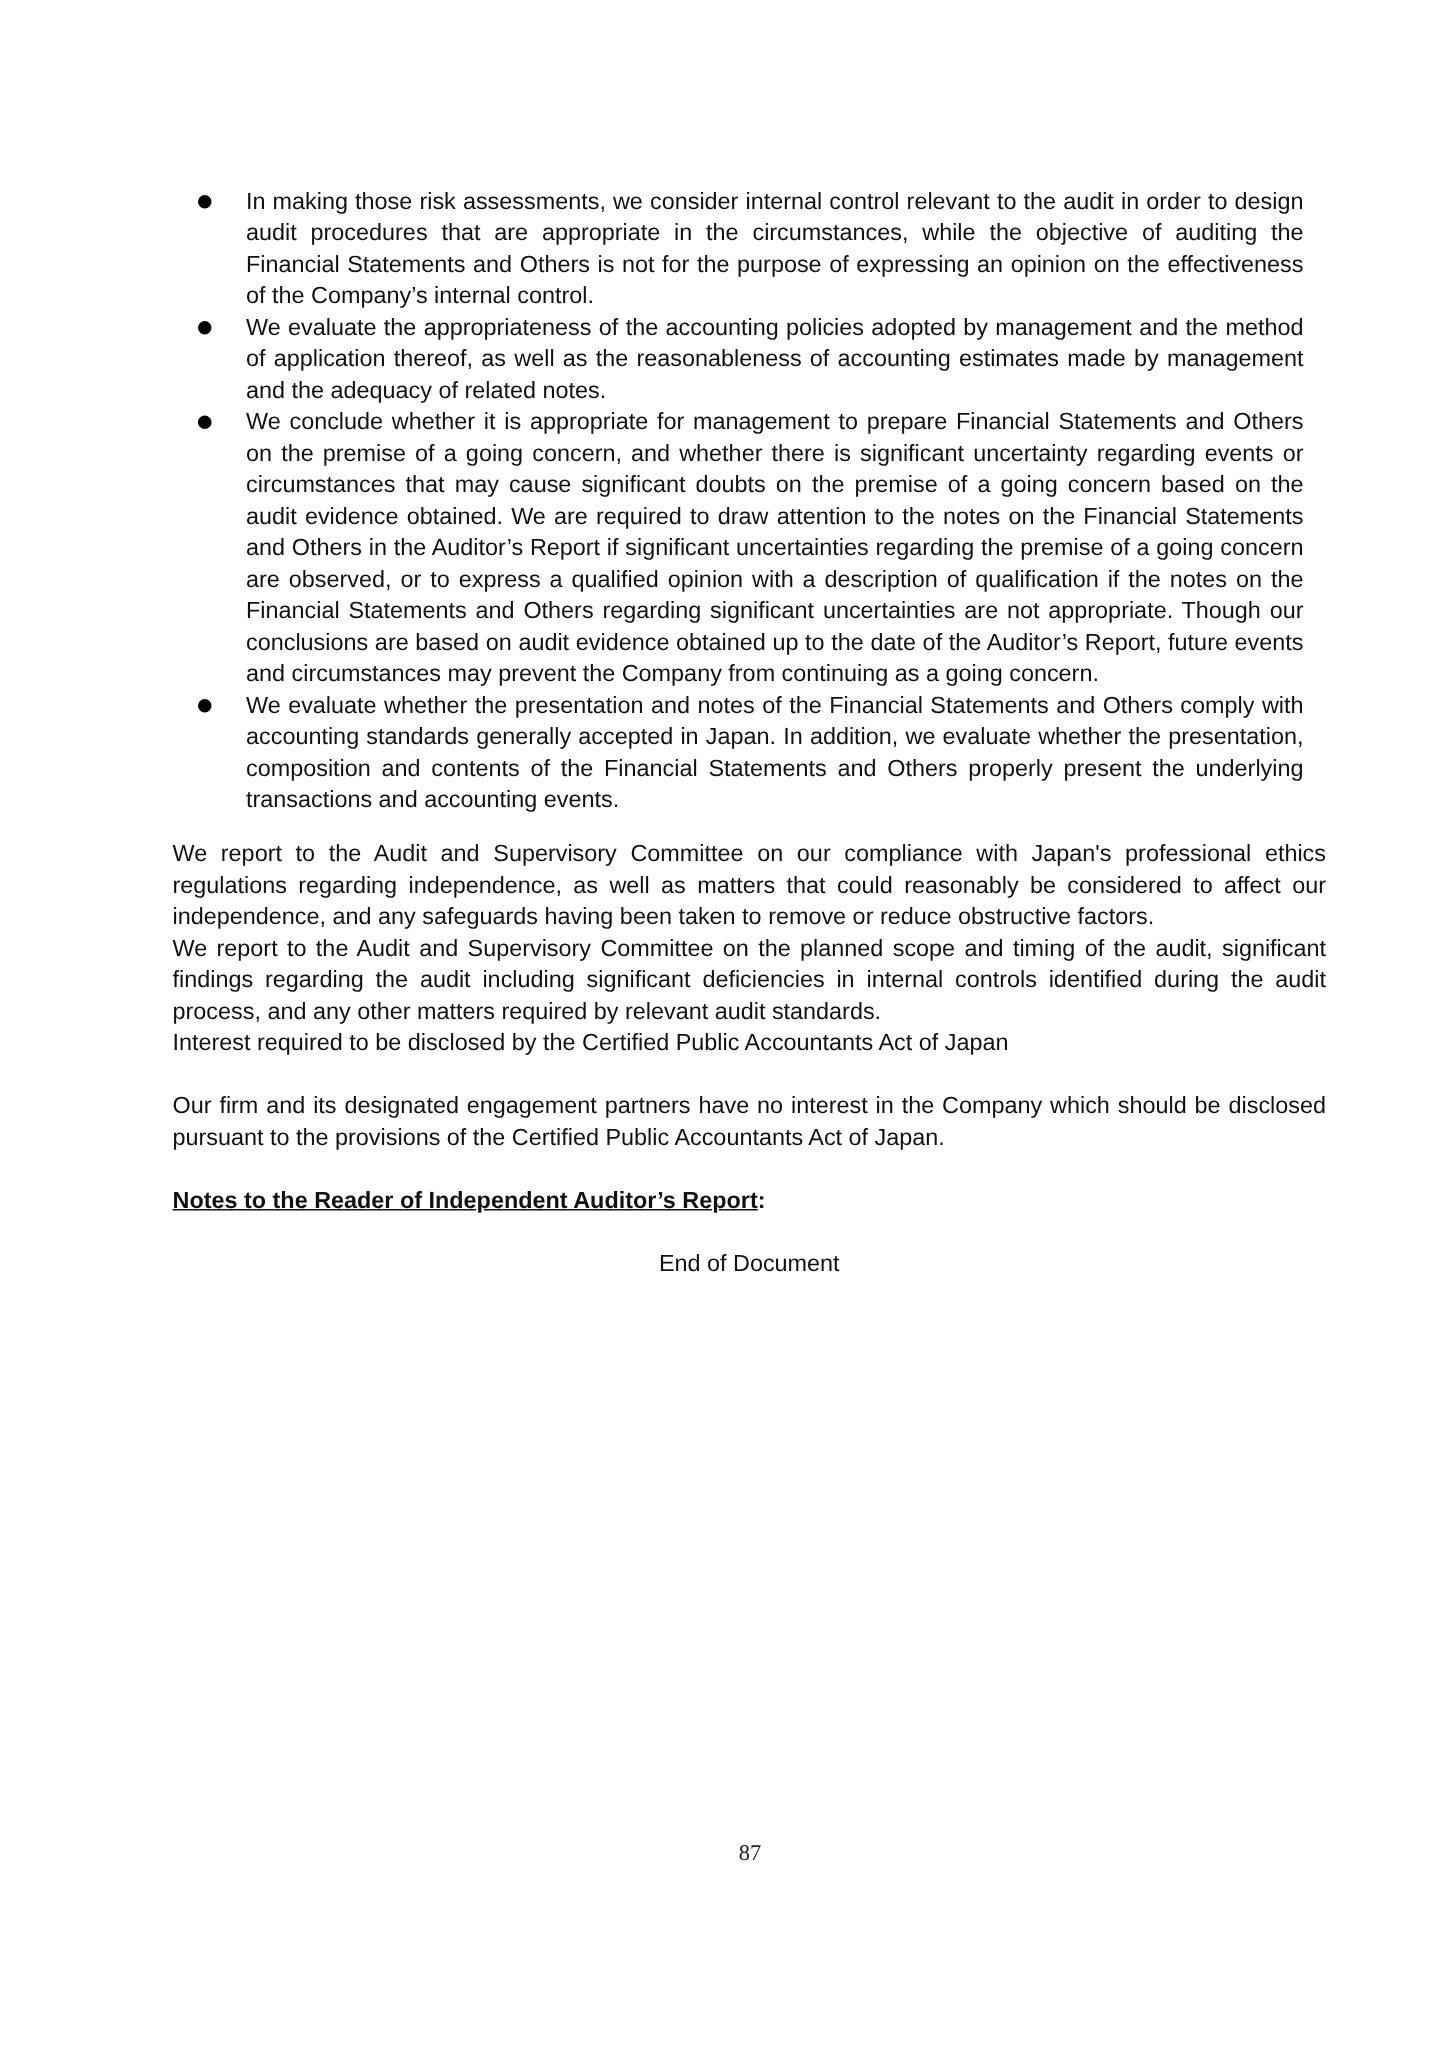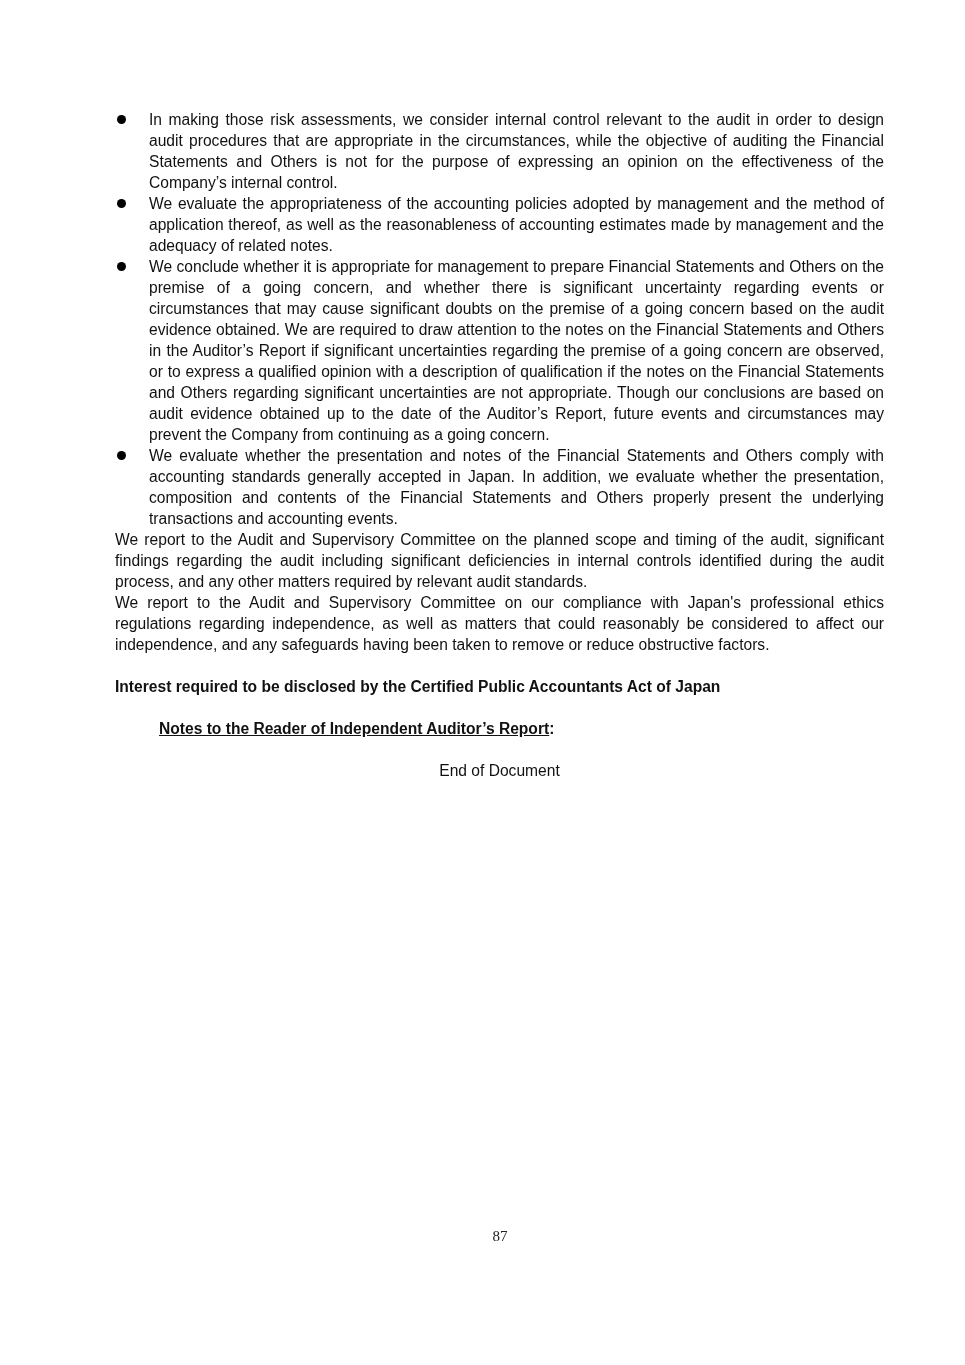--- a/index.html
+++ b/index.html
@@ -3,31 +3,31 @@
 <meta charset="utf-8">
 <style>
   html, body { margin: 0; padding: 0; background: #ffffff; }
   body { width: 965px; height: 1365px; position: relative; overflow: hidden; }
   .page {
     position: absolute; left: 115px; top: 109px; width: 769px;
     font-family: "Liberation Sans", sans-serif;
     font-size: 15.6px; line-height: 21px; color: #111111;
     text-align: justify;
   }
-  .bullets { list-style: none; margin: 0; padding: 0; }
+  .bullets { list-style: none; margin: 15px; padding: 0; }
   .bullets li { position: relative; padding-left: 34px; margin: 0; }
   .bullets li .dot {
     position: absolute; left: 2px; top: 6px; width: 9px; height: 9px;
     border-radius: 50%; background: #000;
   }
   p { margin: 0; }
-  .heading { font-weight: bold; margin-top: 21px; }
+  .heading { font-weight: normal; }
   .gap { margin-top: 21px; }
   .notes-heading { font-weight: bold; margin-top: 21px; }
-  .notes-heading .u { text-decoration: underline; margin-left: 44px; }
+  .notes-heading .u { text-decoration: underline; }
   .end { text-align: center; margin-top: 21px; }
   .pagenum {
     position: absolute; top: 1228px; left: 0; width: 1000px; text-align: center;
     font-family: "Liberation Serif", serif; font-size: 15px; color: #222;
   }
 </style>
 </head>
 <body>
 
 <div class="page">
@@ -43,23 +43,24 @@
     <li>
       <span class="dot"></span>
       <span>We conclude whether it is appropriate for management to prepare Financial Statements and Others on the premise of a going concern, and whether there is significant uncertainty regarding events or circumstances that may cause significant doubts on the premise of a going concern based on the audit evidence obtained. We are required to draw attention to the notes on the Financial Statements and Others in the Auditor’s Report if significant uncertainties regarding the premise of a going concern are observed, or to express a qualified opinion with a description of qualification if the notes on the Financial Statements and Others regarding significant uncertainties are not appropriate. Though our conclusions are based on audit evidence obtained up to the date of the Auditor’s Report, future events and circumstances may prevent the Company from continuing as a going concern.</span>
     </li>
     <li>
       <span class="dot"></span>
       <span>We evaluate whether the presentation and notes of the Financial Statements and Others comply with accounting standards generally accepted in Japan. In addition, we evaluate whether the presentation, composition and contents of the Financial Statements and Others properly present the underlying transactions and accounting events.</span>
     </li>
   </ul>
 
+  <p>We report to the Audit and Supervisory Committee on our compliance with Japan's professional ethics regulations regarding independence, as well as matters that could reasonably be considered to affect our independence, and any safeguards having been taken to remove or reduce obstructive factors.</p>
   <p>We report to the Audit and Supervisory Committee on the planned scope and timing of the audit, significant findings regarding the audit including significant deficiencies in internal controls identified during the audit process, and any other matters required by relevant audit standards.</p>
-  <p>We report to the Audit and Supervisory Committee on our compliance with Japan's professional ethics regulations regarding independence, as well as matters that could reasonably be considered to affect our independence, and any safeguards having been taken to remove or reduce obstructive factors.</p>
 
   <p class="heading">Interest required to be disclosed by the Certified Public Accountants Act of Japan</p>
+  <p class="gap">Our firm and its designated engagement partners have no interest in the Company which should be disclosed pursuant to the provisions of the Certified Public Accountants Act of Japan.</p>
 
   <p class="notes-heading gap"><span class="u">Notes to the Reader of Independent Auditor’s Report</span><span>:</span></p>
 
   <p class="end">End of Document</p>
 </div>
 
 <div class="pagenum">87</div>
 
 </body></html>

